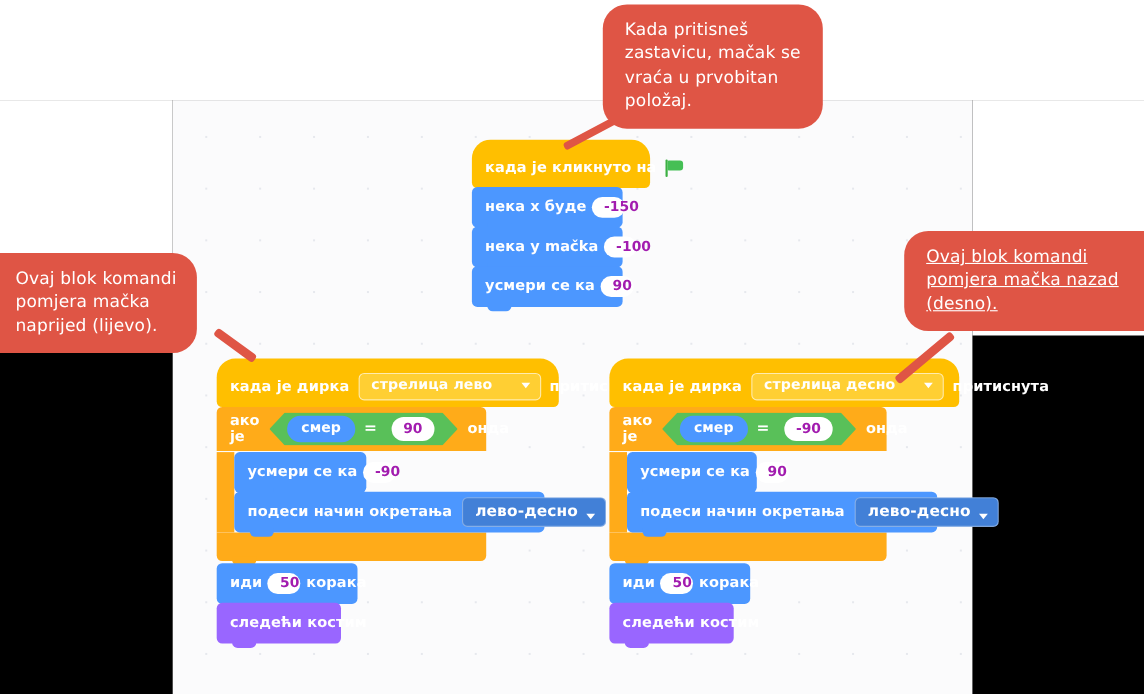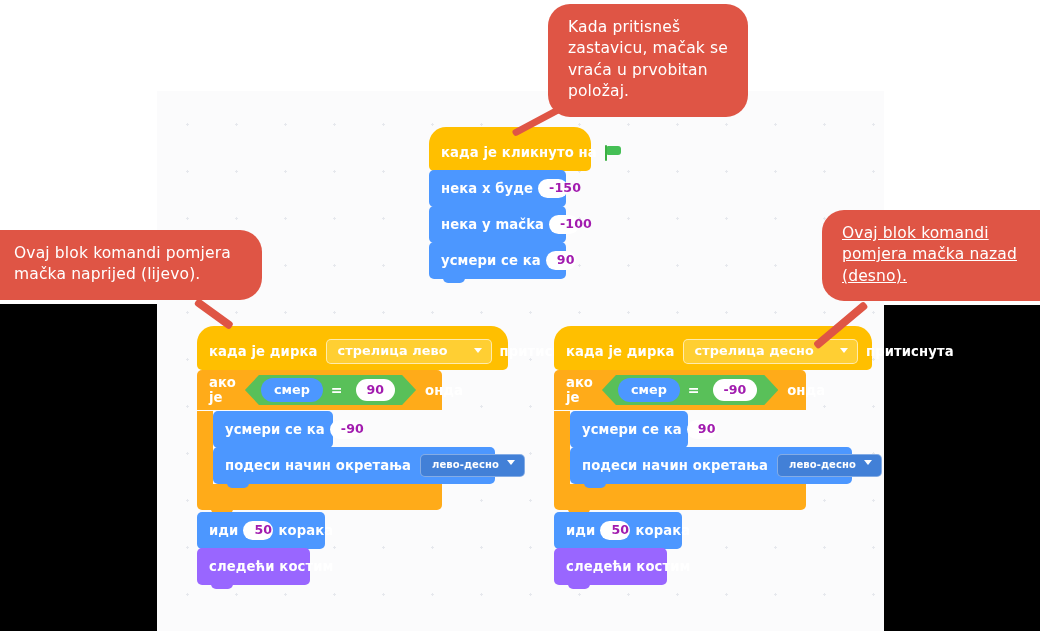--- a/index.html
+++ b/index.html
@@ -35,21 +35,21 @@
     color: #ffffff;
     border-radius: 22px;
     padding: 13px 18px 14px 20px;
     font-size: 15.5px;
     line-height: 1.38;
     letter-spacing: .15px;
     font-weight: 500;
     z-index: 40;
   }
   .callout-top   { left: 548px; top: 4px;   width: 200px; }
-  .callout-left  { left: 0px;   top: 230px; width: 262px; border-radius: 0 22px 22px 0; padding-left: 14px; }
+  .callout-left  { left: 0px;   top: 230px; width: 179px; border-radius: 0 22px 22px 0; padding-left: 14px; }
   .callout-right { left: 822px; top: 210px; width: 218px; border-radius: 22px 0 0 22px; text-decoration: underline; }
 
   .tail { position: absolute; background: #df5545; z-index: 39; }
   .tail-top   { left: 503px; top: 90px;  width: 86px;  height: 7px;  transform-origin: 100% 50%; transform: rotate(-28deg); border-radius: 3px; }
   .tail-left  { left: 196px; top: 297px; width: 44px;  height: 8px;  transform-origin: 0% 50%;  transform: rotate(36deg); border-radius: 3px; }
   .tail-right { left: 800px; top: 300px; width: 66px;  height: 8px;  transform-origin: 100% 50%; transform: rotate(-40deg); border-radius: 3px; }
 
   
   .stack { position: absolute; z-index: 20; }
 
@@ -107,22 +107,22 @@
     font-size: 12.8px;
     display: inline-flex; align-items: center; gap: 26px;
   }
   
   .dd-blue {
     background: #4280d7;
     border: 1px solid rgba(255,255,255,.35);
     border-radius: 5px;
     padding: 5px 9px 6px 11px;
     margin-left: 9px;
-    font-size: 10px;
-    display: inline-flex; align-items: flex-start; gap: 8px;
+    font-size: 14px;
+    display: inline-flex; align-items: flex-end; gap: 8px;
   }
   .caret {
     width: 0; height: 0;
     border-left: 4.5px solid transparent;
     border-right: 4.5px solid transparent;
     border-top: 5px solid #ffffff;
     display: inline-block;
   }
   .flag {
     display: inline-block; margin-left: 8px; position: relative;

